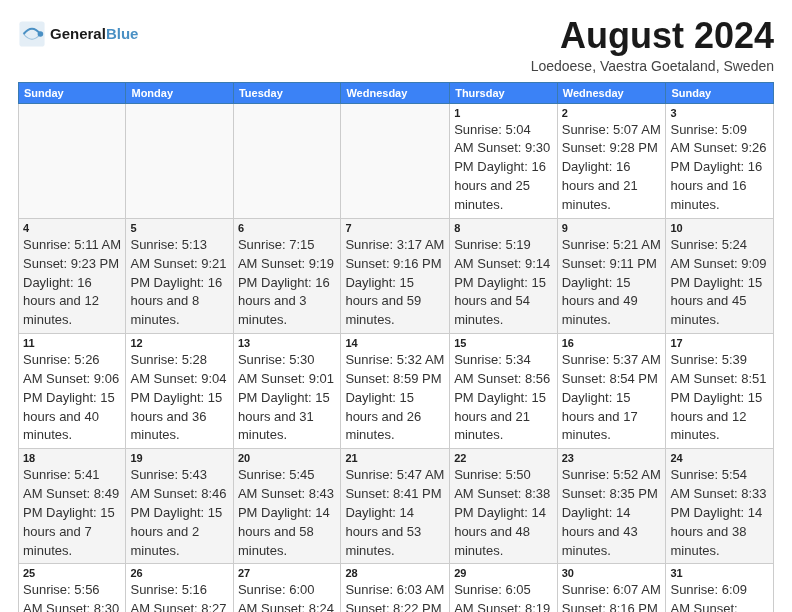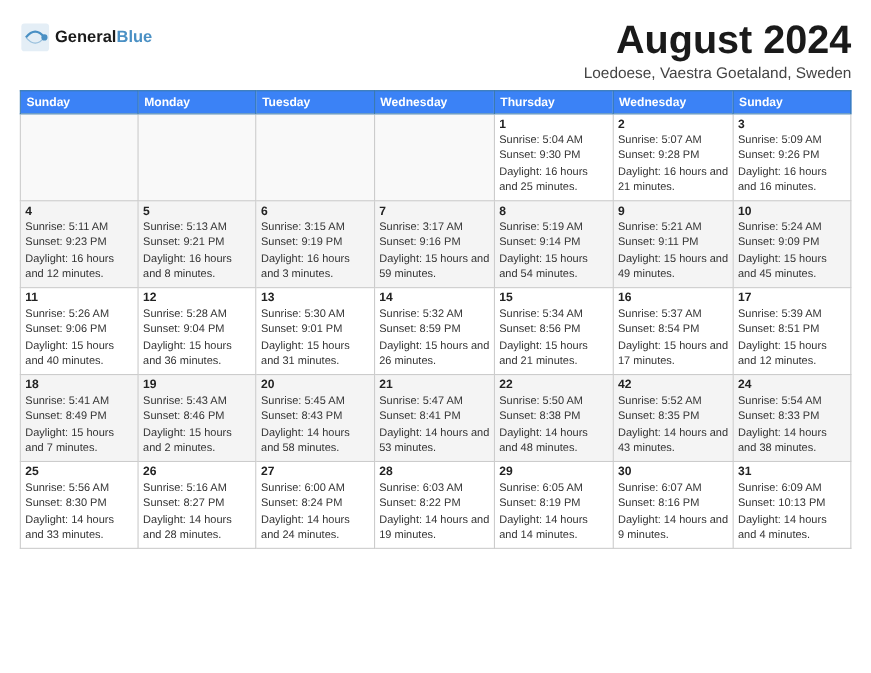--- a/index.html
+++ b/index.html
@@ -85,21 +85,21 @@
     .day-num {
       font-size: 11px;
       font-weight: bold;
       color: #222;
       display: block;
       margin-bottom: 2px;
     }
     .day-info {
       line-height: 1.45;
       color: #333;
-      font-size: 10px;
+      font-size: 13px;
     }
     tr:nth-child(even) td:not(.empty) {
       background: #f4f4f4;
     }
     tr:nth-child(odd) td:not(.empty) {
       background: #ffffff;
     }
   </style>
 </head>
 <body>
@@ -173,21 +173,21 @@
           </td>
           <td>
             <span class="day-num">5</span>
             <div class="day-info">Sunrise: 5:13 AM
 Sunset: 9:21 PM
 Daylight: 16 hours
 and 8 minutes.</div>
           </td>
           <td>
             <span class="day-num">6</span>
-            <div class="day-info">Sunrise: 3:15 AM
+            <div class="day-info">Sunrise: 7:15 AM
 Sunset: 9:19 PM
 Daylight: 16 hours
 and 3 minutes.</div>
           </td>
           <td>
             <span class="day-num">7</span>
             <div class="day-info">Sunrise: 3:17 AM
 Sunset: 9:16 PM
 Daylight: 15 hours
 and 59 minutes.</div>
@@ -295,21 +295,21 @@
 and 53 minutes.</div>
           </td>
           <td>
             <span class="day-num">22</span>
             <div class="day-info">Sunrise: 5:50 AM
 Sunset: 8:38 PM
 Daylight: 14 hours
 and 48 minutes.</div>
           </td>
           <td>
-            <span class="day-num">42</span>
+            <span class="day-num">23</span>
             <div class="day-info">Sunrise: 5:52 AM
 Sunset: 8:35 PM
 Daylight: 14 hours
 and 43 minutes.</div>
           </td>
           <td>
             <span class="day-num">24</span>
             <div class="day-info">Sunrise: 5:54 AM
 Sunset: 8:33 PM
 Daylight: 14 hours

